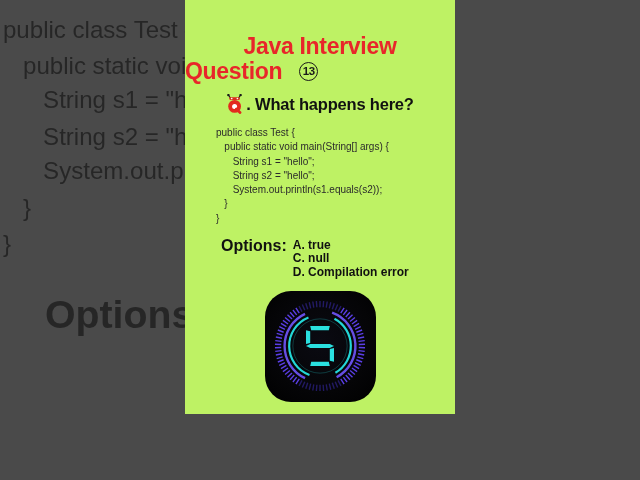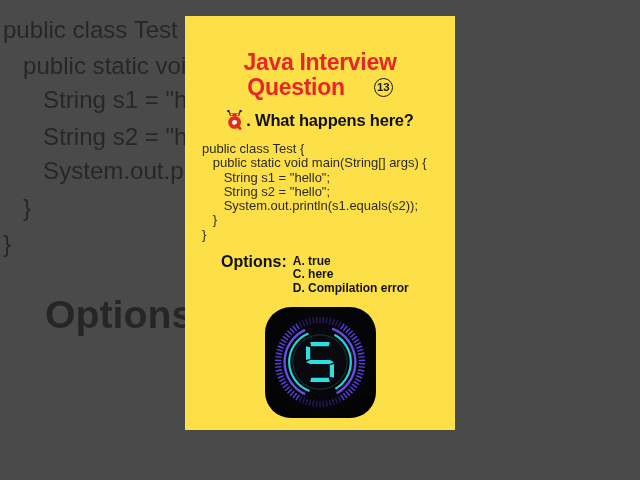--- a/index.html
+++ b/index.html
@@ -49,44 +49,44 @@
     font-weight: bold;
     line-height: 15px;
     color: #111;
   }
   .bg-inline { display: flex; align-items: flex-start; }
 
   
   #card {
     position: absolute;
     left: 185px;
-    top: 16px;
+    top: 0;
     width: 270px;
     height: 414px;
-    background: #fde047;
+    background: #bef264;
     overflow: hidden;
   }
 
   
   #title-block {
     text-align: center;
     padding-top: 34px;
   }
   .title-line {
     font-size: 23px;
     font-weight: 800;
     color: #e8262a;
     line-height: 25px;
     letter-spacing: -0.3px;
   }
   .title-line-2 {
     display: flex;
-    justify-content: center;
+    justify-content: flex-start;
     align-items: center;
-    gap: 12px;
+    gap: 0;
   }
   #badge-13 {
     display: inline-flex;
     align-items: center;
     justify-content: center;
     width: 19px;
     height: 19px;
     border: 1.6px solid #1a1a1a;
     border-radius: 50%;
     font-size: 11.5px;
@@ -114,23 +114,23 @@
   #question-text {
     font-size: 16.5px;
     font-weight: 800;
     color: #111;
     letter-spacing: -0.2px;
   }
 
   
   #code-block {
     margin-top: 12px;
-    padding-left: 17px;
+    padding-left: 31px;
     font-family: "Liberation Sans", sans-serif;
-    font-size: 13px;
+    font-size: 10px;
     line-height: 14.3px;
     color: #2b2b2b;
     white-space: pre;
   }
 
   
   #options-block {
     margin-top: 11px;
     display: flex;
     align-items: flex-start;
@@ -247,21 +247,21 @@
       String s1 = "hello";
       String s2 = "hello";
       System.out.println(s1.equals(s2));
    }
 }</div>
 
     <div id="options-block">
       <div id="options-label">Options:</div>
       <div id="options-list">
         <div class="option-row">A. true</div>
-        <div class="option-row">C. here</div>
+        <div class="option-row">C. null</div>
         <div class="option-row">D. Compilation error</div>
       </div>
     </div>
 
     <div id="timer-wrap">
       <div id="timer">
         <svg id="tick-ring" viewBox="0 0 100 100">
           <g id="ticks">
               <line x1="50.00" y1="1.00" x2="50.00" y2="7.80" stroke="#3a2bb0" stroke-width="1.5" opacity="0.55"></line>
               <line x1="53.94" y1="1.16" x2="53.40" y2="7.94" stroke="#3a2bb0" stroke-width="1.5" opacity="0.55"></line>

